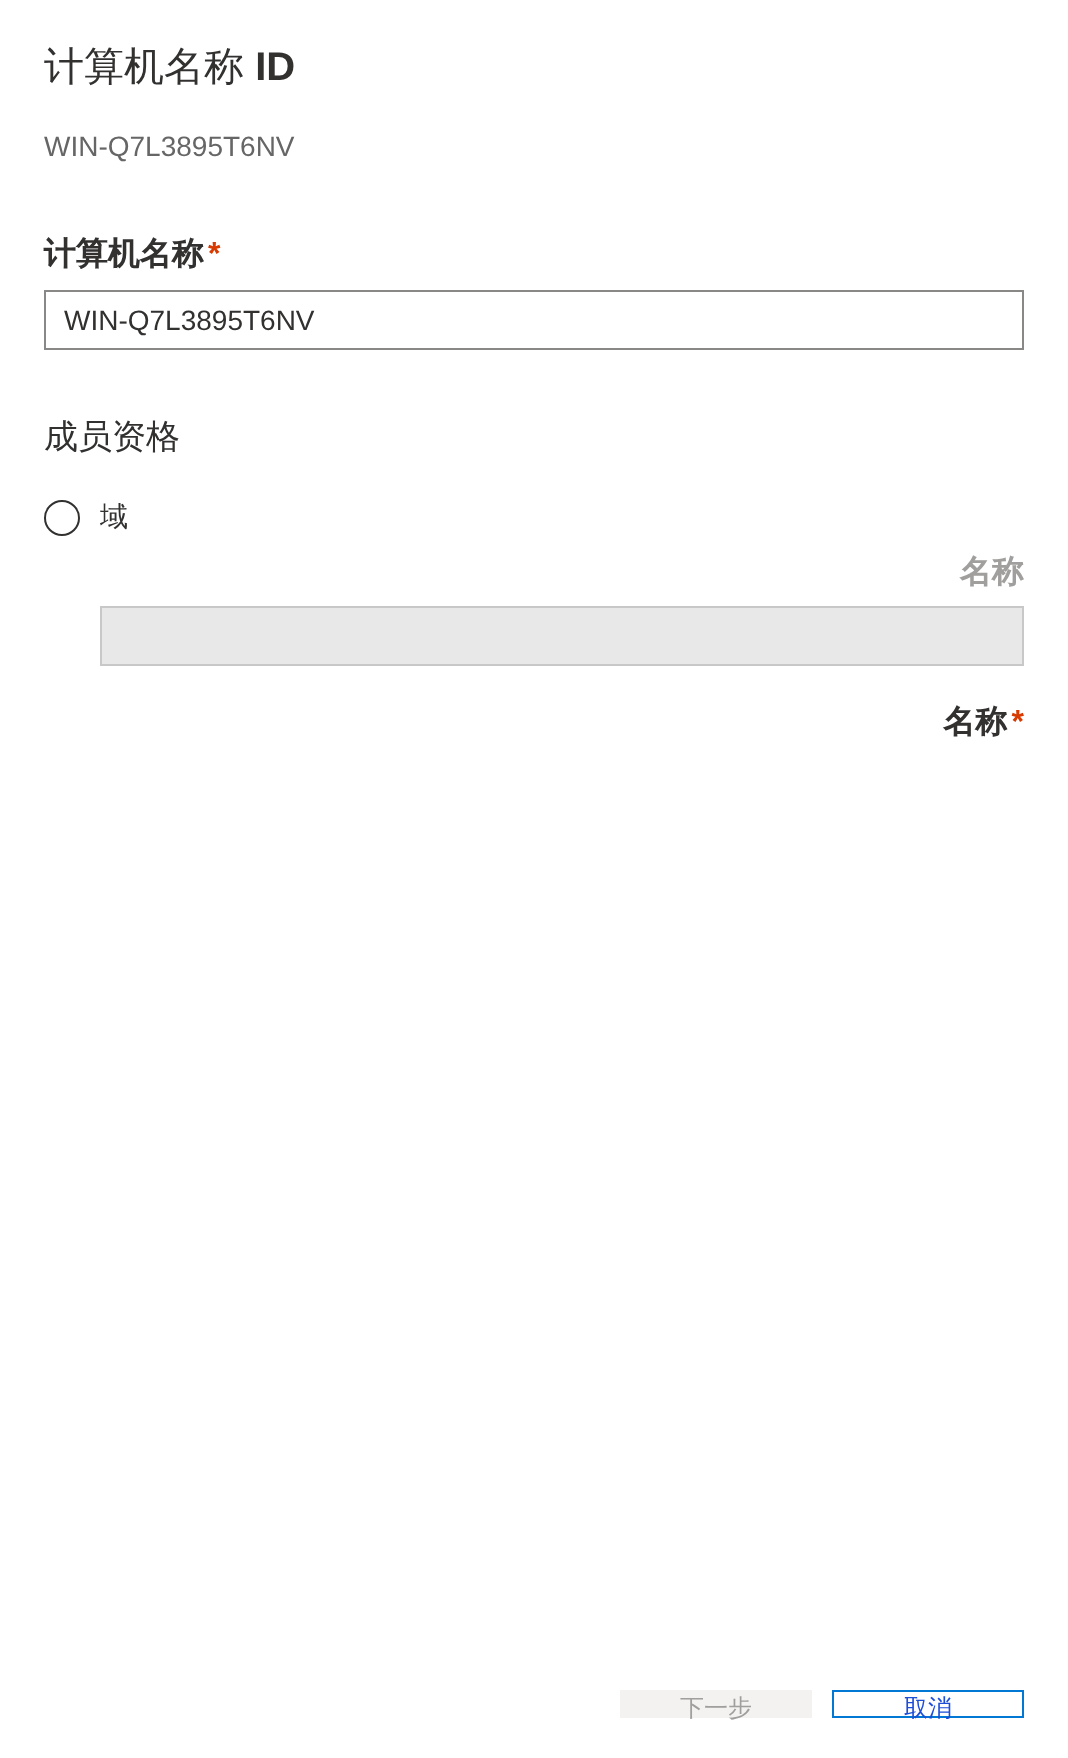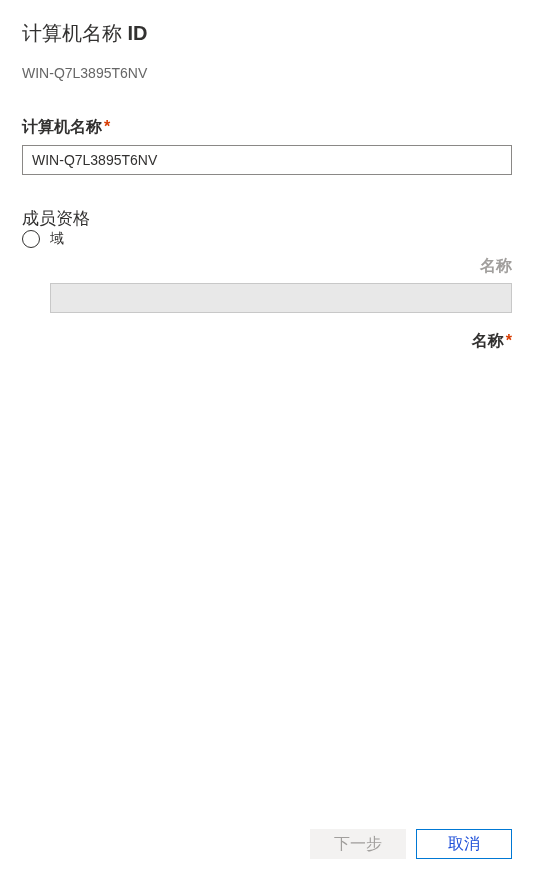--- a/index.html
+++ b/index.html
@@ -62,20 +62,21 @@
     .text-input.disabled {
       background: #e8e8e8;
       border: 1px solid #c8c8c8;
       color: #a19f9d;
     }
     .section-title {
       font-size: 17px;
       font-weight: 400;
       color: #323130;
       margin-top: 32px;
+      margin-bottom: 20px;
     }
     .radio-row {
       display: flex;
       align-items: center;
       margin-bottom: 8px;
       cursor: pointer;
     }
     .radio-circle {
       width: 18px;
       height: 18px;
@@ -114,22 +115,22 @@
     }
     .footer {
       position: absolute;
       bottom: 20px;
       right: 22px;
       display: flex;
       gap: 10px;
     }
     .btn {
       min-width: 96px;
-      height: 30px;
-      font-size: 16px;
+      height: 14px;
+      font-size: 12px;
       font-family: inherit;
       padding: 0 16px;
       cursor: pointer;
       outline: none;
     }
     .btn-primary-disabled {
       background: #f3f2f1;
       border: 1px solid #f3f2f1;
       color: #a19f9d;
       cursor: default;

